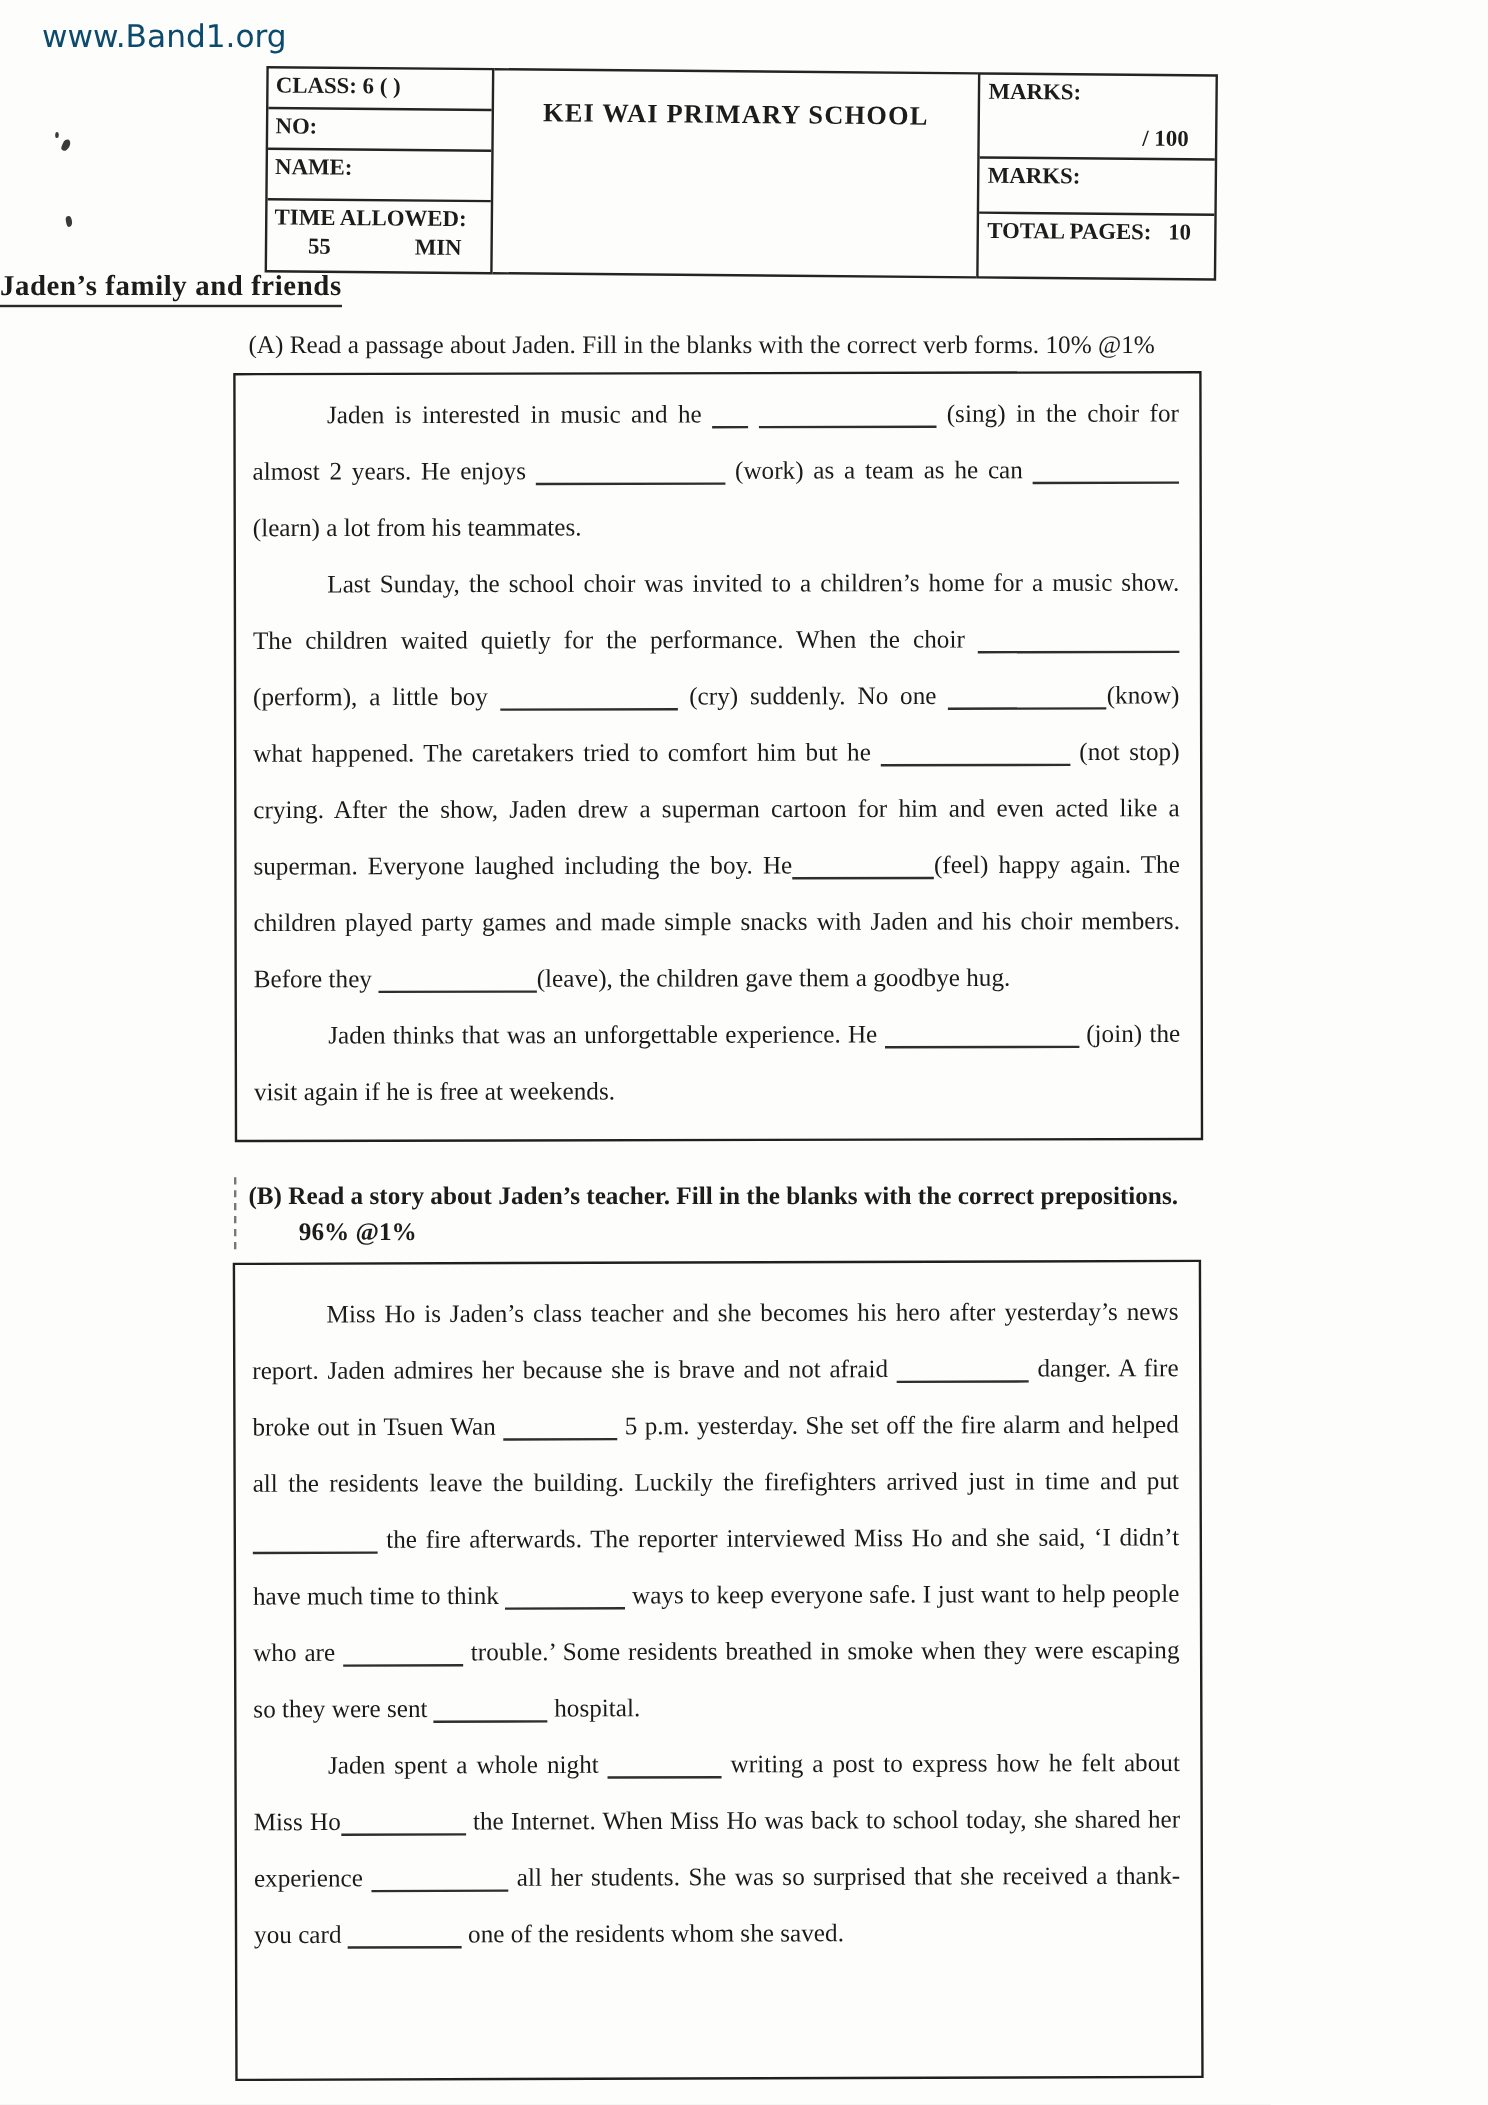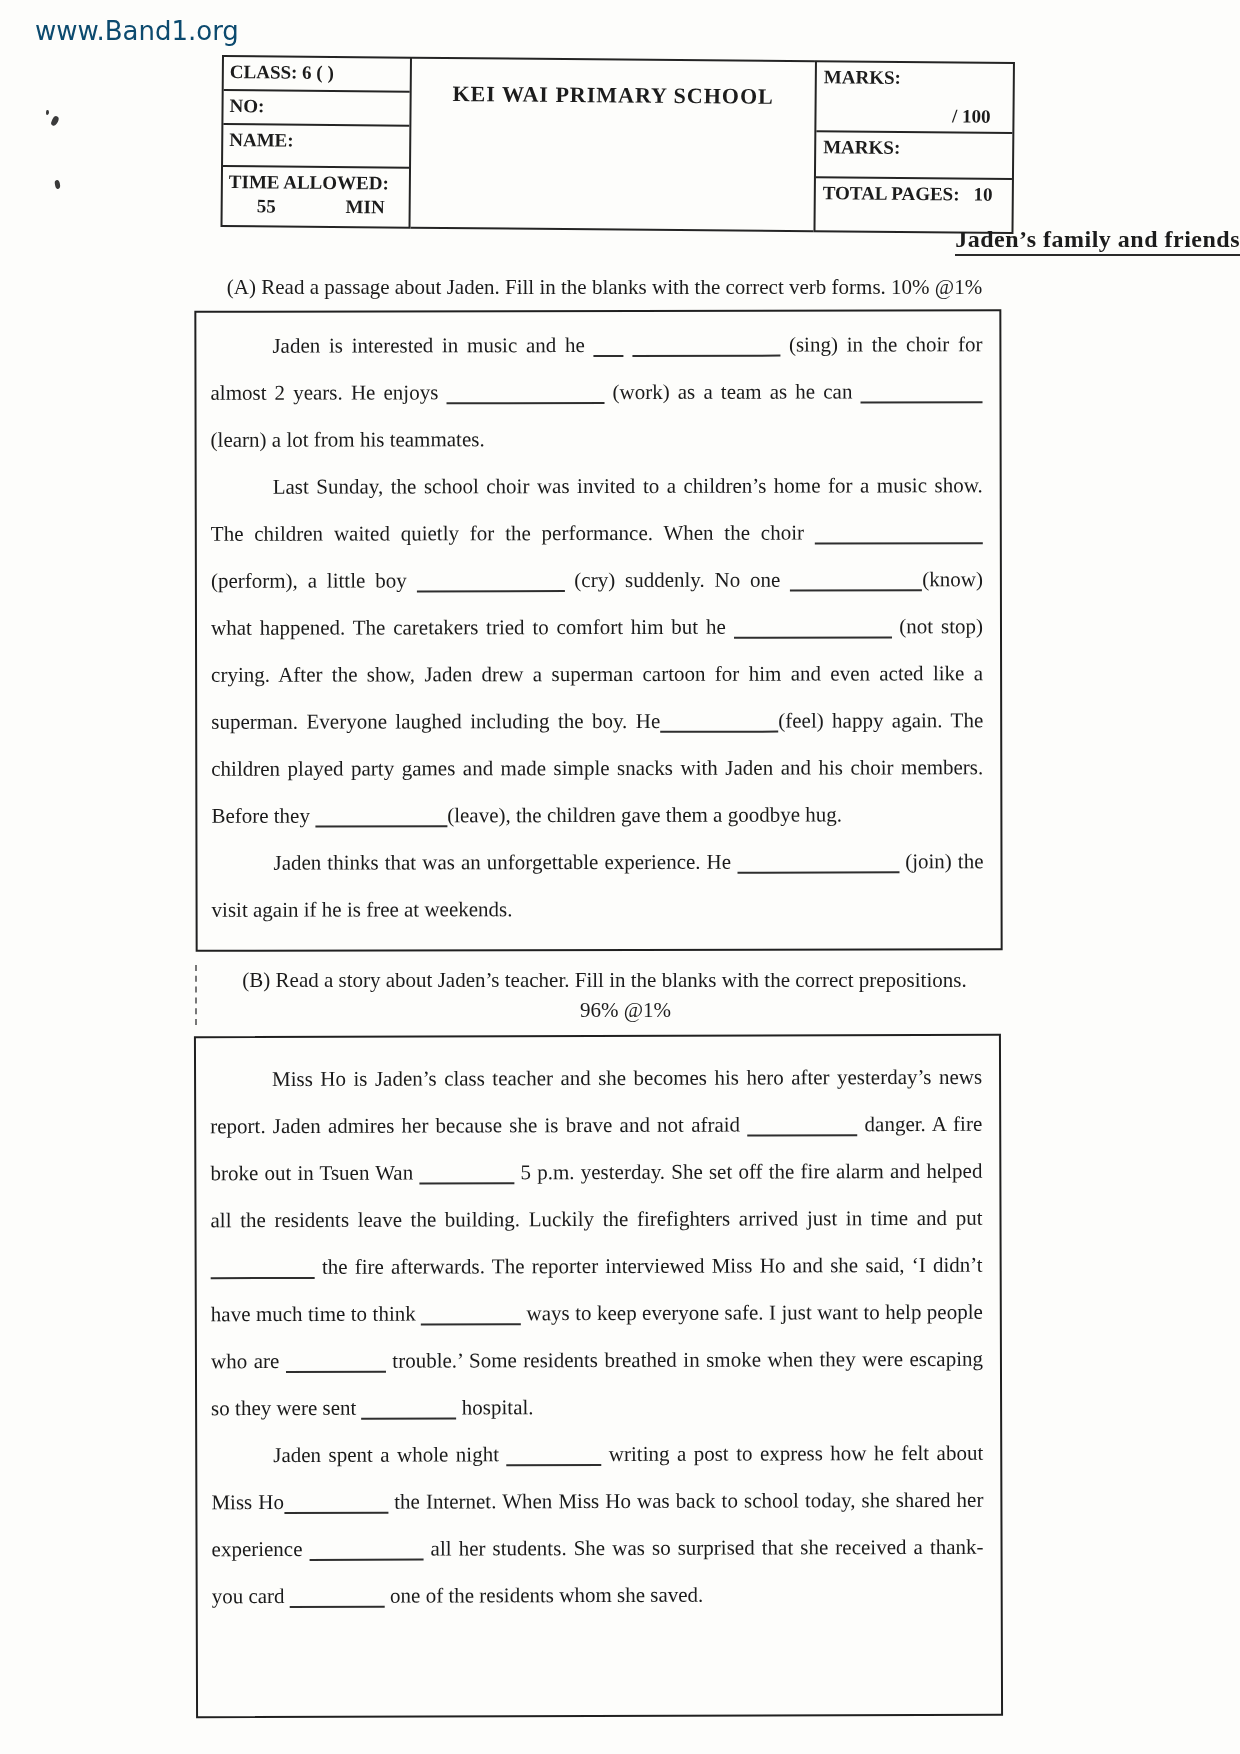--- a/index.html
+++ b/index.html
@@ -60,39 +60,38 @@
   .marks-row { min-height: 70px; position: relative; }
   .marks-value { position: absolute; right: 22px; bottom: 4px; font-weight: bold; }
   .date-row { min-height: 46px; }
   .pages-row { min-height: 40px; display: flex; gap: 14px; }
 
   
   .doc-title {
     position: absolute;
     left: 0; top: 226px;
     width: 100%;
-    text-align: right;
+    text-align: left;
     font-size: 24px;
     font-weight: bold;
     letter-spacing: 0.5px;
   }
   .doc-title span { border-bottom: 2px solid #2a2a2a; padding-bottom: 2px; }
 
   
   .content { position: absolute; left: 195px; top: 272px; width: 807px; }
 
   .instruction {
     font-size: 21px;
     padding-left: 12px;
     margin-bottom: 8px;
     line-height: 30px;
-    text-align: center;
   }
   .instruction .line2 { padding-left: 42px; }
-  .instr-b { border-left: 2px dashed #777; margin-top: 14px; margin-bottom: 10px; padding-left: 10px; }
+  .instr-b { border-left: 2px dashed #777; margin-top: 30px; margin-bottom: 10px; padding-left: 10px; font-weight: bold; }
 
   .passage-box {
     border: 2.5px solid #202020;
     padding: 10px 17px 16px 14px;
   }
   .box-a { transform: rotate(-0.12deg); }
   .box-b { padding-top: 18px; padding-bottom: 96px; transform: rotate(-0.18deg); }
 
   .passage-para {
     font-size: 21px;

